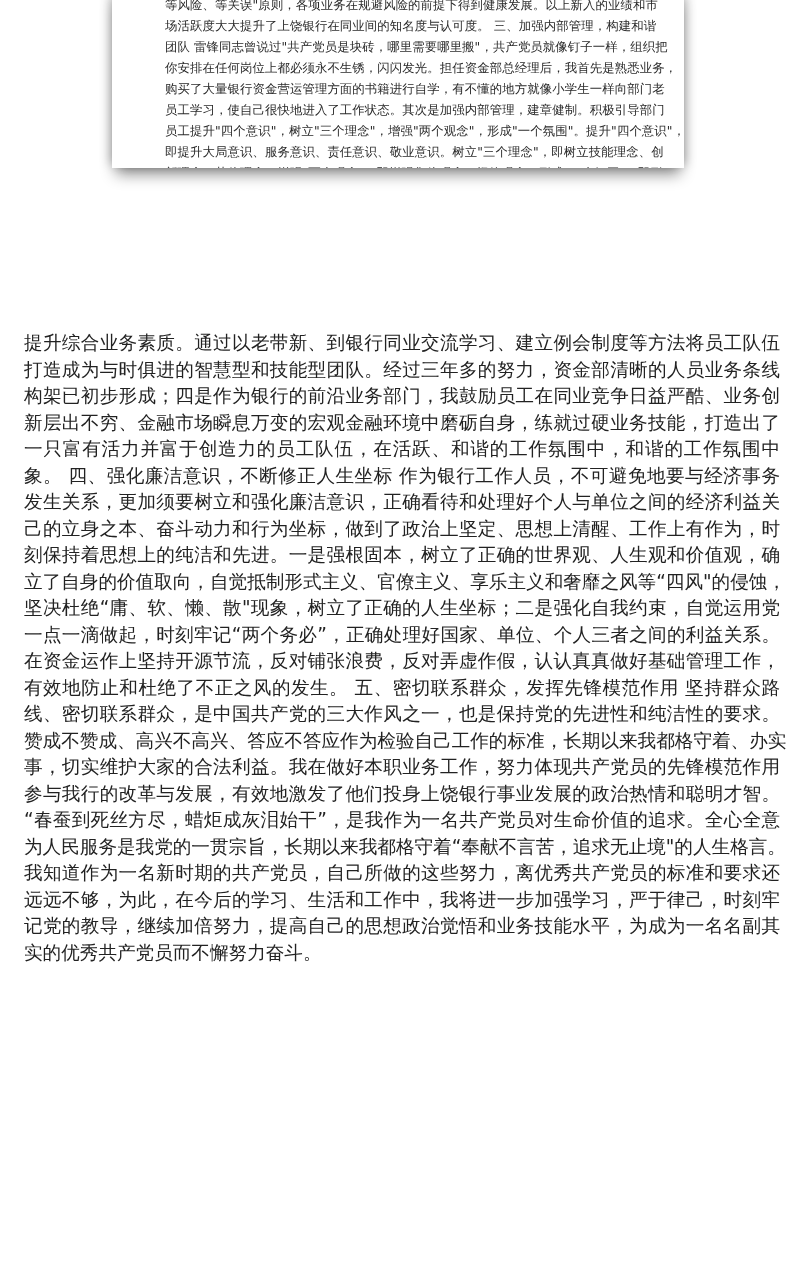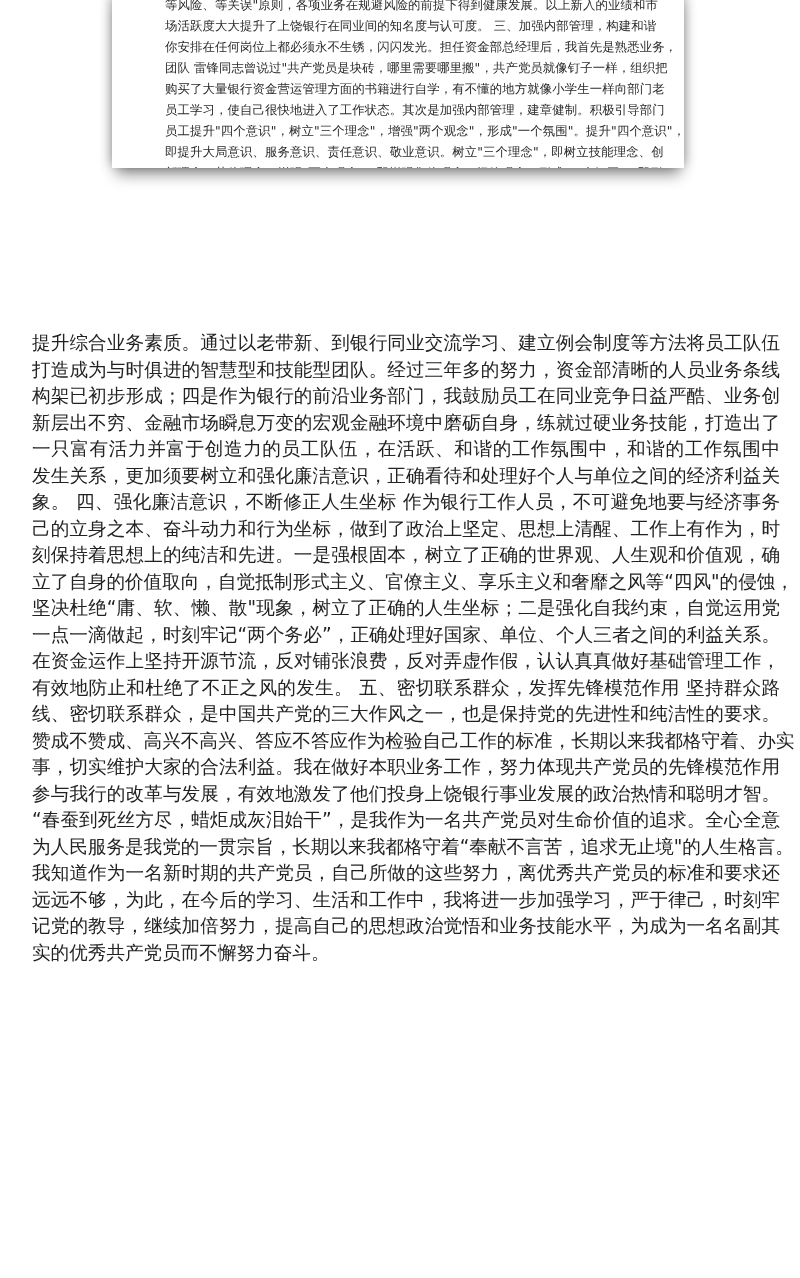--- a/index.html
+++ b/index.html
@@ -49,52 +49,51 @@
     font-size: 18.6px;
     line-height: 26.5px;
     color: #222;
   }
   .body-line {
     display: block;
     white-space: nowrap;
     text-align: justify;
     text-align-last: justify;
     height: 26.5px;
-    margin-left: 8px;
   }
   .body-line.last {
     text-align-last: left;
   }
 </style>
 </head>
 <body>
 
 <div class="preview-card">
   <div class="preview-text">
     <span class="preview-line">等风险、等关误"原则，各项业务在规避风险的前提下得到健康发展。以上新入的业绩和市</span>
     <span class="preview-line">场活跃度大大提升了上饶银行在同业间的知名度与认可度。 三、加强内部管理，构建和谐</span>
+    <span class="preview-line">团队 雷锋同志曾说过"共产党员是块砖，哪里需要哪里搬"，共产党员就像钉子一样，组织把</span>
     <span class="preview-line">你安排在任何岗位上都必须永不生锈，闪闪发光。担任资金部总经理后，我首先是熟悉业务，</span>
-    <span class="preview-line">团队 雷锋同志曾说过"共产党员是块砖，哪里需要哪里搬"，共产党员就像钉子一样，组织把</span>
     <span class="preview-line">购买了大量银行资金营运管理方面的书籍进行自学，有不懂的地方就像小学生一样向部门老</span>
     <span class="preview-line">员工学习，使自己很快地进入了工作状态。其次是加强内部管理，建章健制。积极引导部门</span>
     <span class="preview-line">员工提升"四个意识"，树立"三个理念"，增强"两个观念"，形成"一个氛围"。提升"四个意识"，</span>
     <span class="preview-line">即提升大局意识、服务意识、责任意识、敬业意识。树立"三个理念"，即树立技能理念、创</span>
     <span class="preview-line">新理念、节俭理念。增强"两个观念"，即增强集体观念、纪律观念。形成"一个氛围"，即形</span>
 
   </div>
 </div>
 
 <div class="body-text">
   <span class="body-line">提升综合业务素质。通过以老带新、到银行同业交流学习、建立例会制度等方法将员工队伍</span>
   <span class="body-line">打造成为与时俱进的智慧型和技能型团队。经过三年多的努力，资金部清晰的人员业务条线</span>
   <span class="body-line">构架已初步形成；四是作为银行的前沿业务部门，我鼓励员工在同业竞争日益严酷、业务创</span>
   <span class="body-line">新层出不穷、金融市场瞬息万变的宏观金融环境中磨砺自身，练就过硬业务技能，打造出了</span>
   <span class="body-line">一只富有活力并富于创造力的员工队伍，在活跃、和谐的工作氛围中，和谐的工作氛围中</span>
+  <span class="body-line">象。 四、强化廉洁意识，不断修正人生坐标 作为银行工作人员，不可避免地要与经济事务</span>
   <span class="body-line">发生关系，更加须要树立和强化廉洁意识，正确看待和处理好个人与单位之间的经济利益关</span>
-  <span class="body-line">象。 四、强化廉洁意识，不断修正人生坐标 作为银行工作人员，不可避免地要与经济事务</span>
   <span class="body-line">己的立身之本、奋斗动力和行为坐标，做到了政治上坚定、思想上清醒、工作上有作为，时</span>
   <span class="body-line">刻保持着思想上的纯洁和先进。一是强根固本，树立了正确的世界观、人生观和价值观，确</span>
   <span class="body-line">立了自身的价值取向，自觉抵制形式主义、官僚主义、享乐主义和奢靡之风等“四风"的侵蚀，</span>
   <span class="body-line">坚决杜绝“庸、软、懒、散"现象，树立了正确的人生坐标；二是强化自我约束，自觉运用党</span>
   <span class="body-line">一点一滴做起，时刻牢记“两个务必”，正确处理好国家、单位、个人三者之间的利益关系。</span>
   <span class="body-line">在资金运作上坚持开源节流，反对铺张浪费，反对弄虚作假，认认真真做好基础管理工作，</span>
   <span class="body-line">有效地防止和杜绝了不正之风的发生。 五、密切联系群众，发挥先锋模范作用 坚持群众路</span>
   <span class="body-line">线、密切联系群众，是中国共产党的三大作风之一，也是保持党的先进性和纯洁性的要求。</span>
   <span class="body-line">赞成不赞成、高兴不高兴、答应不答应作为检验自己工作的标准，长期以来我都格守着、办实</span>
   <span class="body-line">事，切实维护大家的合法利益。我在做好本职业务工作，努力体现共产党员的先锋模范作用</span>

